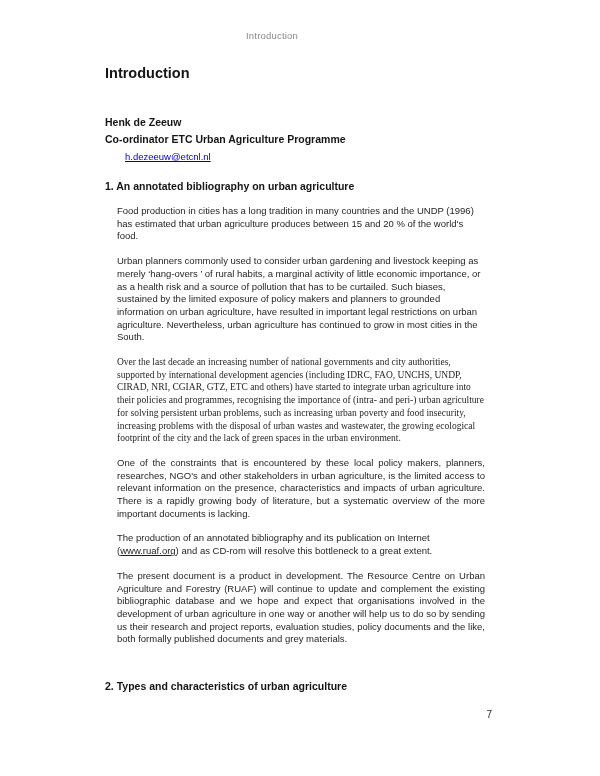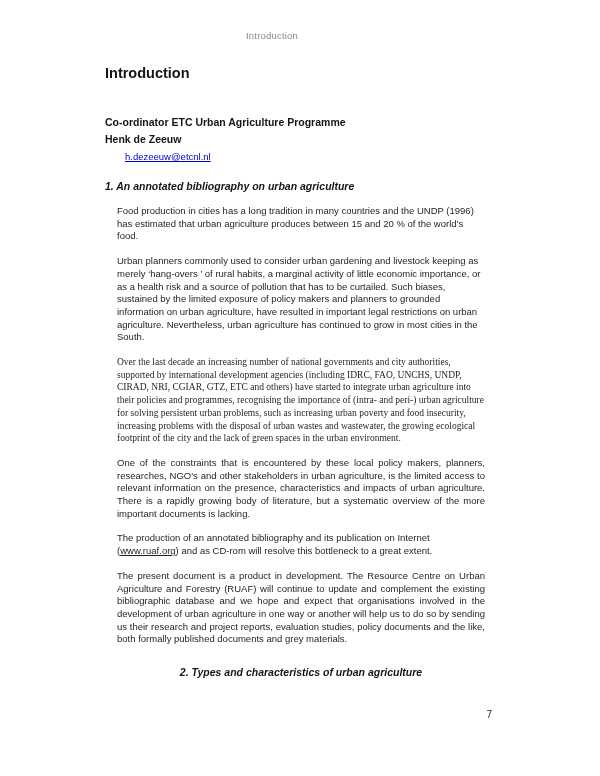--- a/index.html
+++ b/index.html
@@ -57,24 +57,23 @@
     text-decoration: underline;
     cursor: pointer;
     padding-left: 20px;
   }
   .section-heading {
     margin: 0;
     font-size: 10.5px;
     font-weight: bold;
     line-height: 14px;
     color: #151515;
-    font-style: italic;
   }
   .h1-margin { margin-top: 14px; }
-  .h2-margin { margin-top: 19px; text-align: center; }
+  .h2-margin { margin-top: 33px; }
   p.body-text {
     margin: 12px;
     font-size: 9.5px;
     line-height: 12.7px;
     color: #1f1f1f;
   }
   .justified { text-align: justify; }
   .mt-p1 { margin-top: 6px; }
   .mt-p2 { margin-top: 4px; }
   .mt-p3 { margin-top: 9px; font-family: Liberation Serif, serif; }
@@ -103,22 +102,22 @@
 
 <div class="page">
 
   <div class="running-header">Introduction</div>
 
   <div class="content">
 
     <h1 class="doc-title">Introduction</h1>
 
     <div class="author-block">
+      <div class="author-line">Henk de Zeeuw</div>
       <div class="author-line">Co-ordinator ETC Urban Agriculture Programme</div>
-      <div class="author-line">Henk de Zeeuw</div>
       <div class="email-line">
         <a class="email-link">h.dezeeuw@etcnl.nl</a>
       </div>
     </div>
 
     <h2 class="section-heading h1-margin">1. An annotated bibliography on urban agriculture</h2>
 
     <p class="body-text mt-p1">Food production in cities has a long tradition in many countries and the UNDP (1996) has estimated that urban agriculture produces between 15 and 20 % of the world's food.</p>
 
     <p class="body-text mt-p2">Urban planners commonly used to consider urban gardening and livestock keeping as merely ‘hang-overs ’ of rural habits, a marginal activity of little economic importance, or as a health risk and a source of pollution that has to be curtailed. Such biases, sustained by the limited exposure of policy makers and planners to grounded information on urban agriculture, have resulted in important legal restrictions on urban agriculture. Nevertheless, urban agriculture has continued to grow in most cities in the South.</p>

